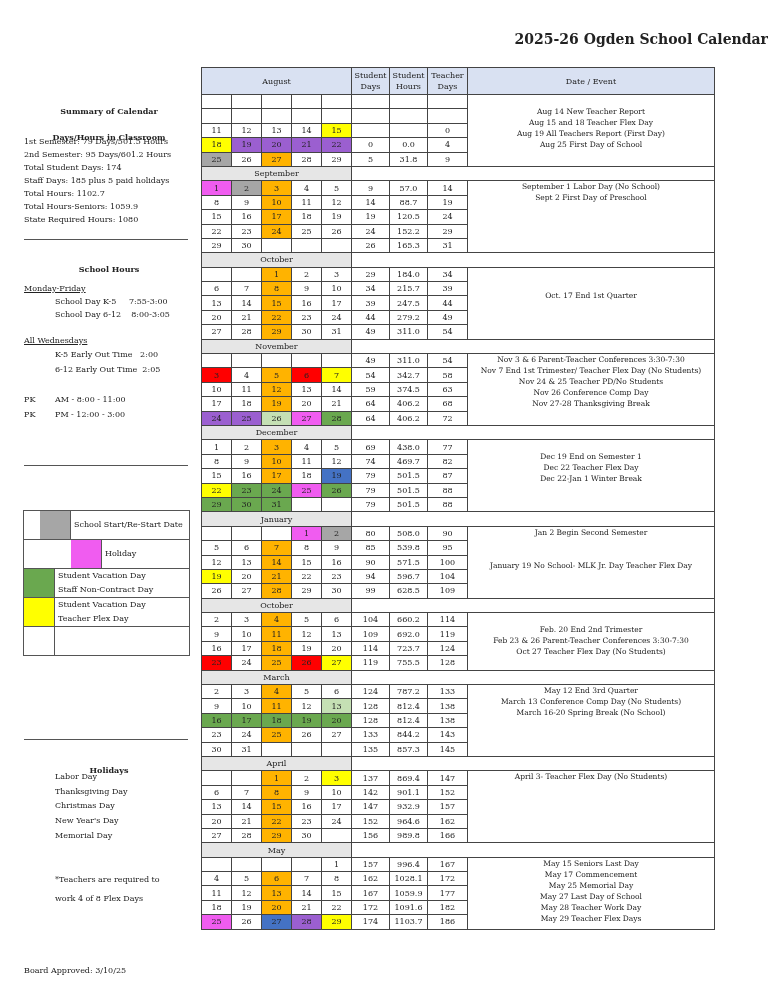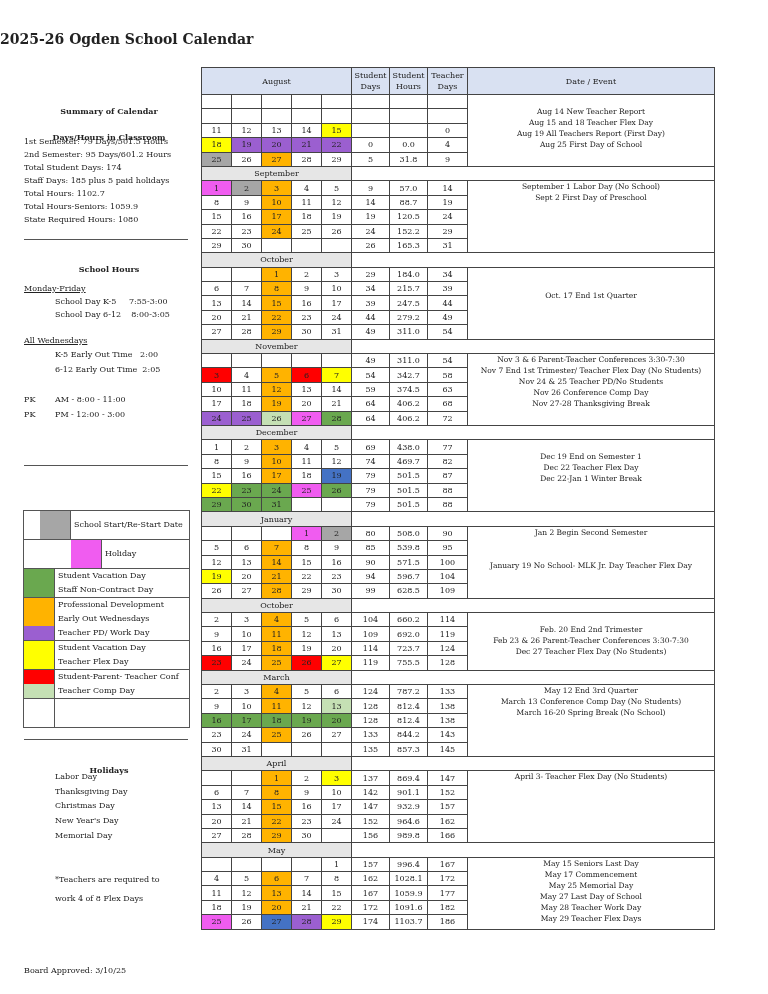--- a/index.html
+++ b/index.html
@@ -1,17 +1,17 @@
 <!DOCTYPE html>
 <html><head>
 <meta charset="utf-8">
 <style>
   html,body{margin:0;padding:0;background:#fff;}
   body{width:768px;height:994px;position:relative;font-family:"DejaVu Serif","Liberation Serif",serif;color:#222;overflow:hidden;}
-  .title{position:absolute;left:0;width:768px;top:31px;text-align:left;font-weight:bold;font-size:14px;}
+  .title{position:absolute;left:0;width:768px;top:31px;text-align:right;font-weight:bold;font-size:14px;}
   
   .left{position:absolute;left:24px;top:0;width:170px;font-size:8px;line-height:13px;}
   .left .h{font-weight:bold;text-align:center;position:absolute;width:170px;margin-top:9px;}
   .left .ln{position:absolute;white-space:nowrap;}
   .rule{position:absolute;left:24px;width:164px;border-top:1px solid #555;}
   .u{text-decoration:underline;}
   .legend{position:absolute;left:23px;top:510px;width:165px;border:1px solid #555;}
   .lg-row{display:flex;border-bottom:1px solid #555;}
   .lg-row:last-child{border-bottom:none;}
   .lg-sw{width:30px;border-right:1px solid #555;display:flex;flex-direction:column;}
@@ -99,47 +99,25 @@
       <div class="lg-sw">
         <div style="background: rgb(106, 168, 79);"></div>
       </div>
       <div class="lg-txt">
         <span>Student Vacation Day</span>
         <span>Staff Non-Contract Day</span>
       </div>
     </div>
     <div class="lg-row">
       <div class="lg-sw">
-        <div style="background: rgb(255, 179, 0);"></div>
-        <div style="background: rgb(255, 179, 0);"></div>
-        <div style="background: rgb(155, 95, 208);"></div>
-      </div>
-      <div class="lg-txt">
-        <span>Professional Development</span>
-        <span>Early Out Wednesdays</span>
-        <span>Teacher PD/ Work Day</span>
-      </div>
-    </div>
-    <div class="lg-row">
-      <div class="lg-sw">
         <div style="background: rgb(255, 255, 0);"></div>
       </div>
       <div class="lg-txt">
         <span>Student Vacation Day</span>
         <span>Teacher Flex Day</span>
-      </div>
-    </div>
-    <div class="lg-row">
-      <div class="lg-sw">
-        <div style="background: rgb(255, 0, 0);"></div>
-        <div style="background: rgb(197, 224, 180);"></div>
-      </div>
-      <div class="lg-txt">
-        <span>Student-Parent- Teacher Conf</span>
-        <span>Teacher Comp Day</span>
       </div>
     </div>
     <div class="lg-row" style="height: 28px;">
       <div class="lg-sw"></div>
       <div class="lg-txt">
         <span>&nbsp;</span>
       </div>
     </div>
   </div>
 
@@ -532,21 +510,21 @@
         <td class="c-orange">4</td>
         <td>5</td>
         <td>6</td>
         <td>104</td>
         <td>660.2</td>
         <td>114</td>
         <td class="ev" rowspan="4">
           <div>&nbsp;</div>
           <div>Feb. 20 End 2nd Trimester</div>
           <div>Feb 23 &amp; 26 Parent-Teacher Conferences 3:30-7:30</div>
-          <div>Dec 27 Teacher Flex Day (No Students)</div>
+          <div>Oct 27 Teacher Flex Day (No Students)</div>
         </td>
       </tr>
       <tr>
         <td>9</td>
         <td>10</td>
         <td class="c-orange">11</td>
         <td>12</td>
         <td>13</td>
         <td>109</td>
         <td>692.0</td>

